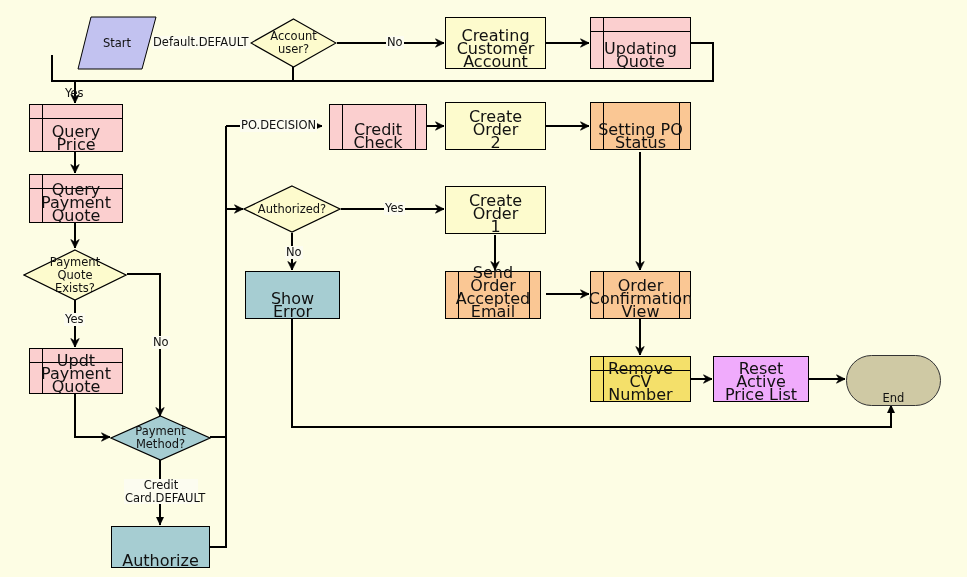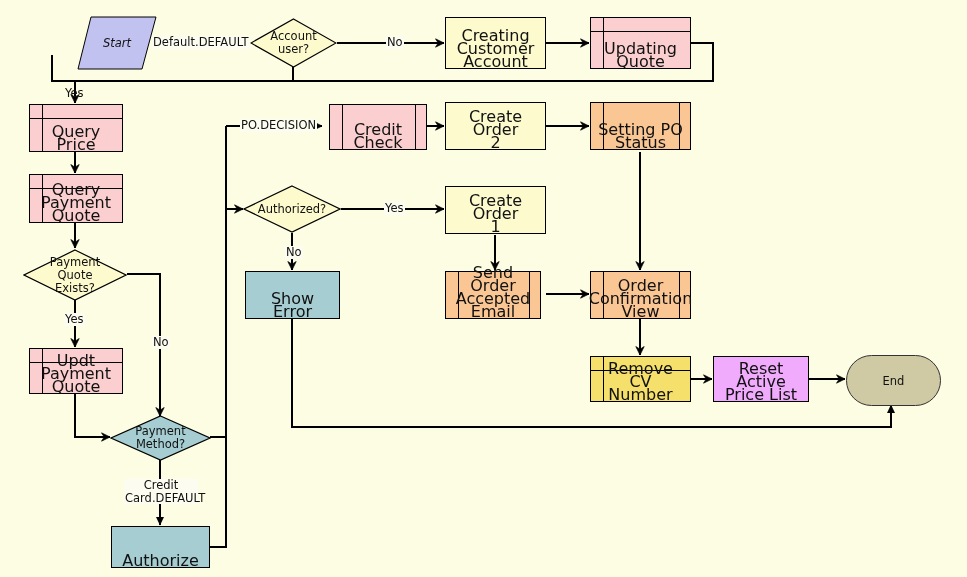--- a/index.html
+++ b/index.html
@@ -90,26 +90,26 @@
   .para {
     position: absolute;
     z-index: 5;
     display: flex;
     align-items: center;
     justify-content: center;
     font-size: 11.5px;
     color: #111;
   }
   .para > svg { position: absolute; left: 0; top: 0; }
-  .para > .lbl { position: relative; z-index: 3; font-style: italic; }
+  .para > .lbl { position: relative; z-index: 3; }
   .terminator {
     position: absolute;
     z-index: 5;
     display: flex;
-    align-items: center;
+    align-items: flex-end;
     justify-content: center;
     font-size: 11.5px;
     color: #111;
     background: #cfc9a4;
     border: 1px solid #333;
     border-radius: 28px;
   }
   .edge-label {
     position: absolute;
     font-size: 11.5px;

